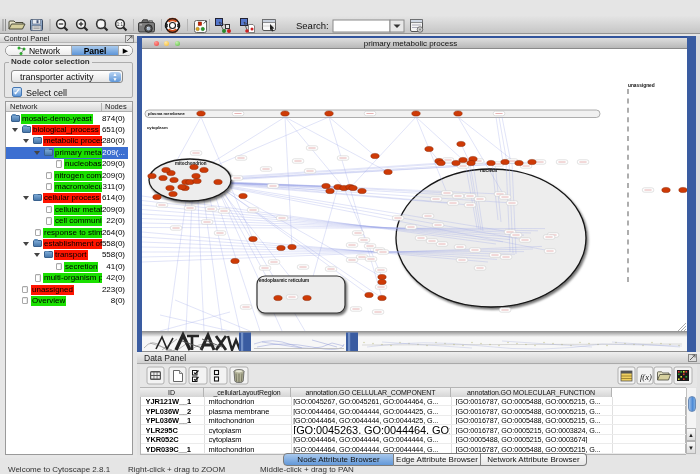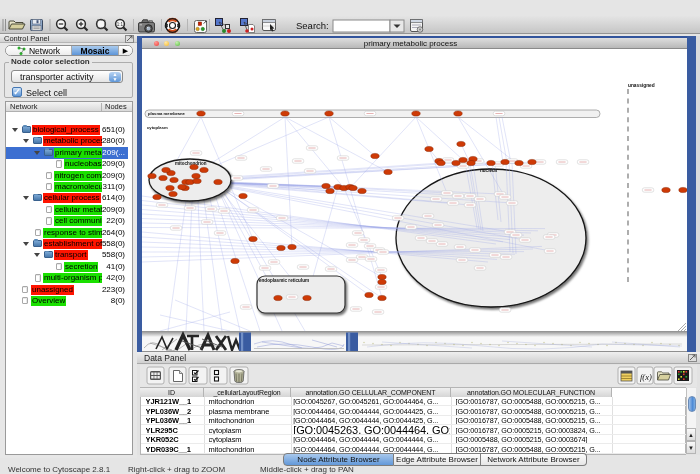--- a/index.html
+++ b/index.html
@@ -174,33 +174,38 @@
   <div class="abs" id="cp"></div>
   <div class="abs" id="cphead">Control Panel</div>
   <div class="abs" id="tabs">
     <div class="seg" style="width:66px;background:linear-gradient(#fff,#ececec);border-right:1px solid #aaa;"><svg width="9" height="9" style="margin-right:3px;">
           <circle cx="2" cy="2" r="1.5" fill="#2ab52a"></circle>
           <circle cx="7" cy="3" r="1.5" fill="#2ab52a"></circle>
           <circle cx="4" cy="7.5" r="1.5" fill="#2ab52a"></circle>
           <line x1="2" y1="2" x2="7" y2="3" stroke="#555" stroke-width="0.6"></line>
           <line x1="7" y1="3" x2="4" y2="7.5" stroke="#555" stroke-width="0.6"></line>
         </svg>Network</div>
-    <div class="seg" style="width:46px;background:linear-gradient(#aacbee,#5d95d8);font-weight:bold;">Mosaic</div>
+    <div class="seg" style="width:46px;background:linear-gradient(#aacbee,#5d95d8);font-weight:bold;">Panel</div>
     <div class="seg" style="width:14px;background:linear-gradient(#fff,#ececec);border-left:1px solid #aaa;font-size:7px;">▶</div>
   </div>
   <div class="abs" id="groupbox"></div>
   <div class="abs" id="gblabel">Node color selection</div>
   <div class="abs" id="combo">transporter activity<div class="stepper">▲<br>▼</div></div>
   <div class="abs" id="selbox">✓</div>
   <div class="abs" id="sellab">Select cell</div>
   <div class="abs" id="treewrap"></div>
   <div class="abs" id="treehead">
       <span style="position:absolute;left:4px;">Network</span>
       <span style="position:absolute;left:99px;">Nodes</span>
       <span style="position:absolute;left:95px;top:1px;width:1px;height:8px;background:#b0b0b0;"></span>
+    </div>
+  <div class="trow" style="top:113.0px;">
+      <span class="folder" style="left:5px;"></span>
+      <span class="lab" style="left:15px;background:#1ae000;max-width:81px;">mosaic-demo-yeast</span>
+      <span class="val" style="color:#000;">874(0)</span>
     </div>
   <div class="trow" style="top:124.4px;">
       <span class="arrow" style="left:6px;"></span>
       <span class="folder" style="left:16px;"></span>
       <span class="lab" style="left:26px;background:#ff1400;max-width:70px;">biological_process</span>
       <span class="val" style="color:#000;">651(0)</span>
     </div>
   <div class="trow" style="top:135.8px;">
       <span class="arrow" style="left:17px;"></span>
       <span class="folder" style="left:27px;"></span>

